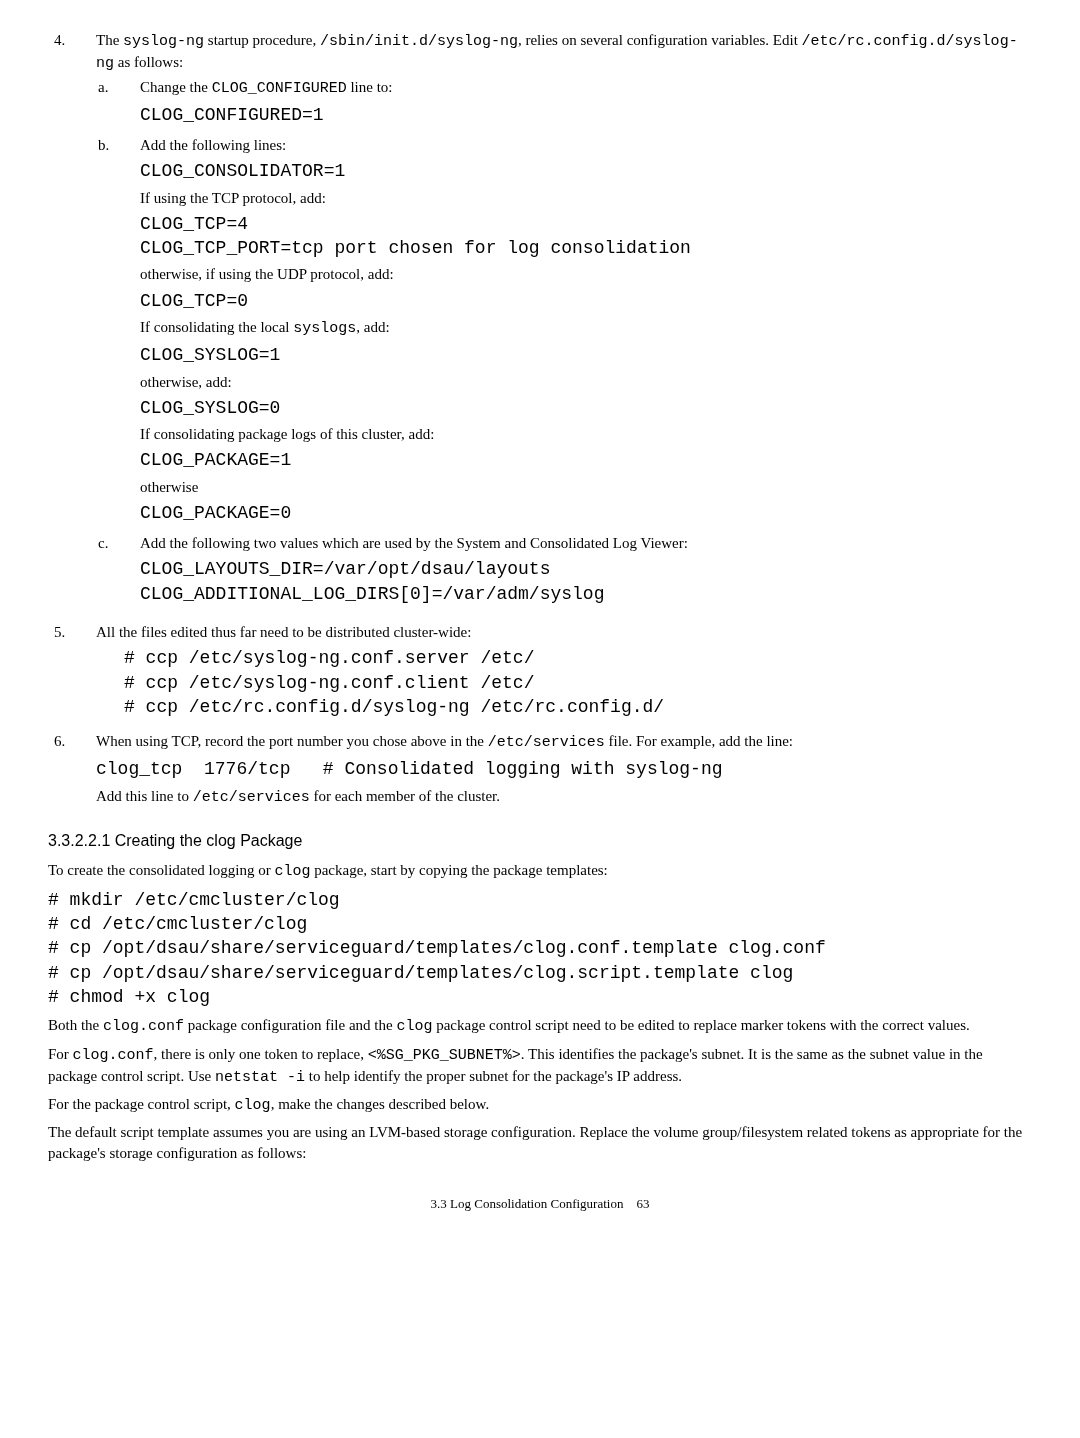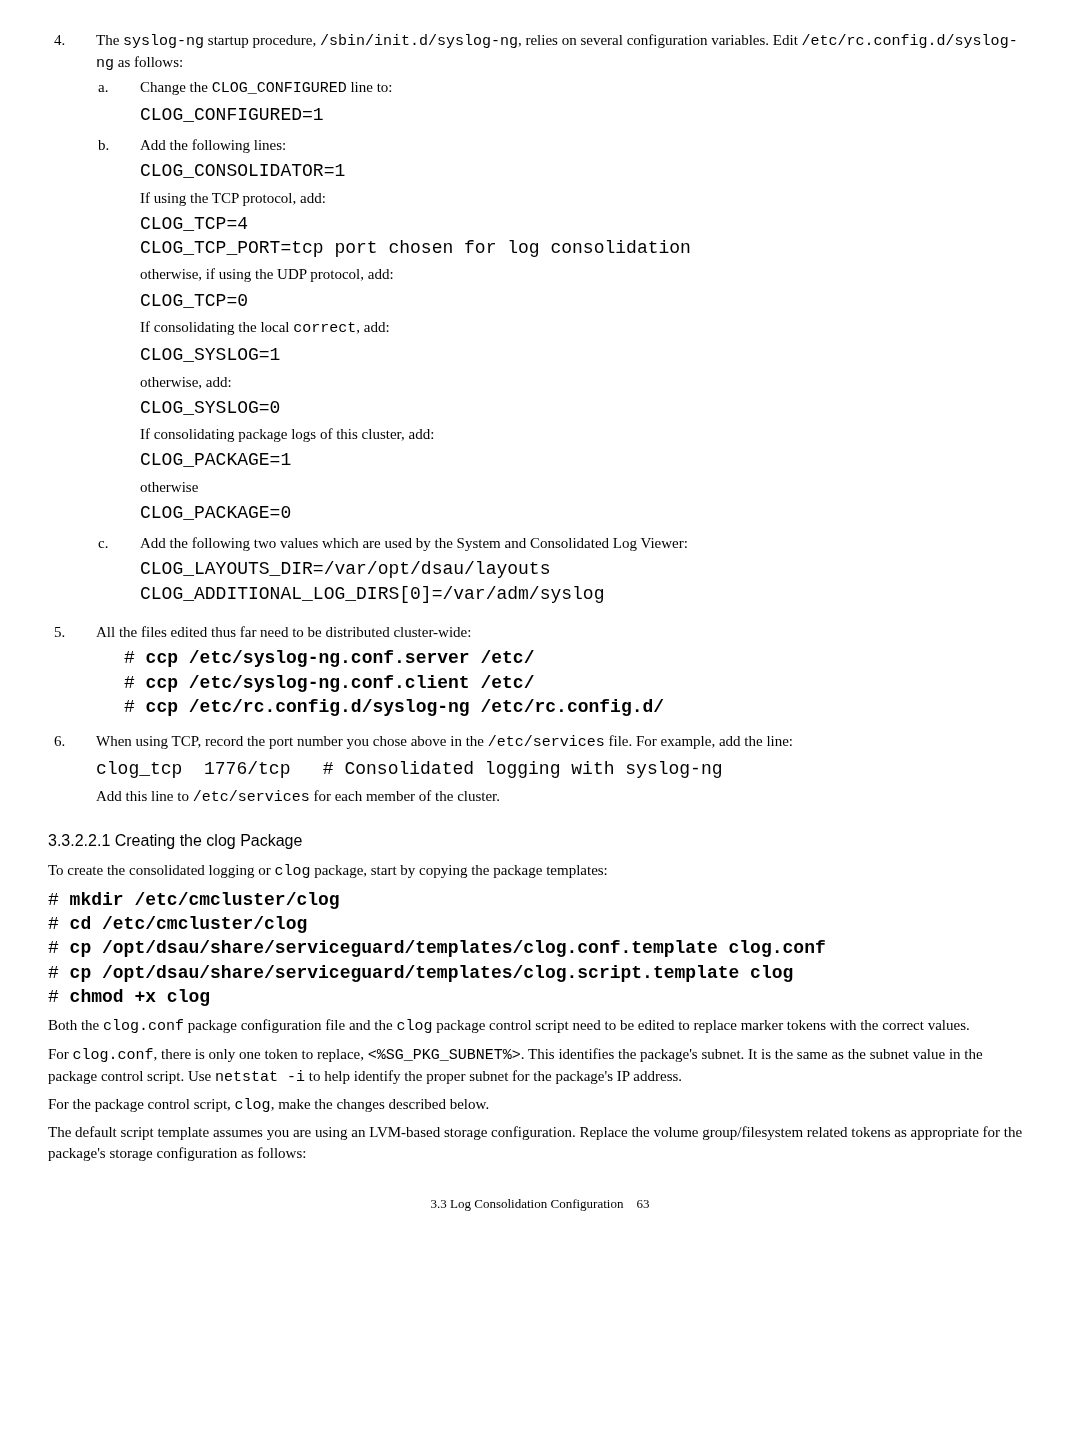--- a/index.html
+++ b/index.html
@@ -10,21 +10,21 @@
     background: #fff;
     margin: 0;
     padding: 30px 48px 30px 48px;
     width: 1080px;
     box-sizing: border-box;
   }
   .mono {
     font-family: "Courier New", Courier, monospace;
     font-size: 15px;
   }
-  .bold { font-weight: bold; }
+  .bold { font-weight: normal; }
   ol.top { list-style: none; padding: 0; margin: 0; }
   ol.top > li { display: flex; margin-bottom: 8px; }
   ol.top > li > .num { width: 42px; flex-shrink: 0; padding-left: 6px; }
   ol.top > li > .body { flex: 1; }
   ol.sub { list-style: none; padding: 0; margin: 2px 0 0 0; }
   ol.sub > li { display: flex; margin-bottom: 4px; }
   ol.sub > li > .num { width: 42px; flex-shrink: 0; padding-left: 2px; }
   ol.sub > li > .body { flex: 1; }
   .codeblock {
     font-family: "Courier New", Courier, monospace;
@@ -68,21 +68,21 @@
         <li>
           <div class="num">b.</div>
           <div class="body">
             <div>Add the following lines:</div>
             <div class="codeblock">CLOG_CONSOLIDATOR=1</div>
             <div>If using the TCP protocol, add:</div>
             <div class="codeblock">CLOG_TCP=4
 CLOG_TCP_PORT=tcp port chosen for log consolidation</div>
             <div>otherwise, if using the UDP protocol, add:</div>
             <div class="codeblock">CLOG_TCP=0</div>
-            <div><span>If consolidating the local </span><span class="mono">correct</span><span>, add:</span></div>
+            <div><span>If consolidating the local </span><span class="mono">syslogs</span><span>, add:</span></div>
             <div class="codeblock">CLOG_SYSLOG=1</div>
             <div>otherwise, add:</div>
             <div class="codeblock">CLOG_SYSLOG=0</div>
             <div>If consolidating package logs of this cluster, add:</div>
             <div class="codeblock">CLOG_PACKAGE=1</div>
             <div>otherwise</div>
             <div class="codeblock">CLOG_PACKAGE=0</div>
           </div>
         </li>
         <li>

